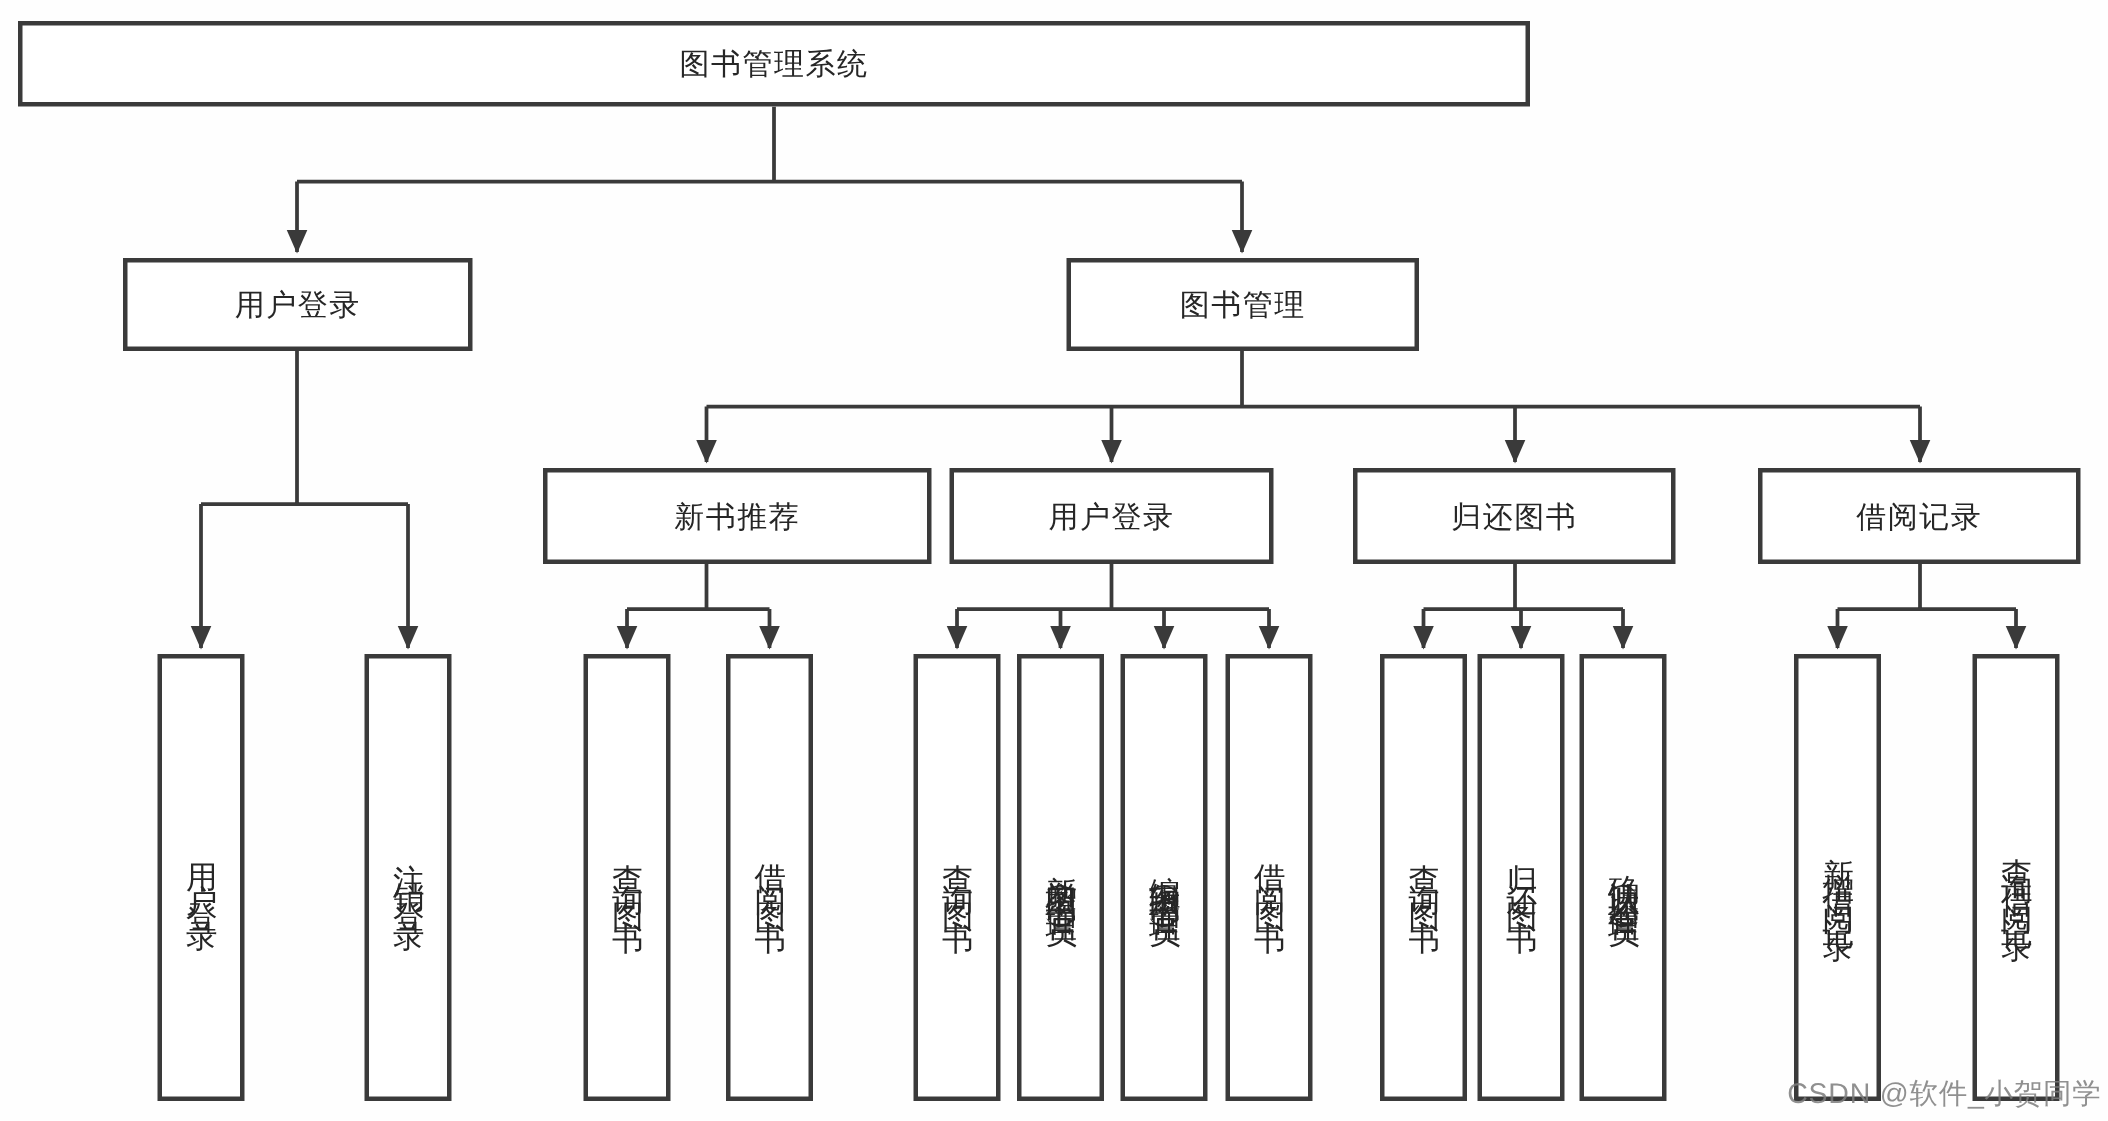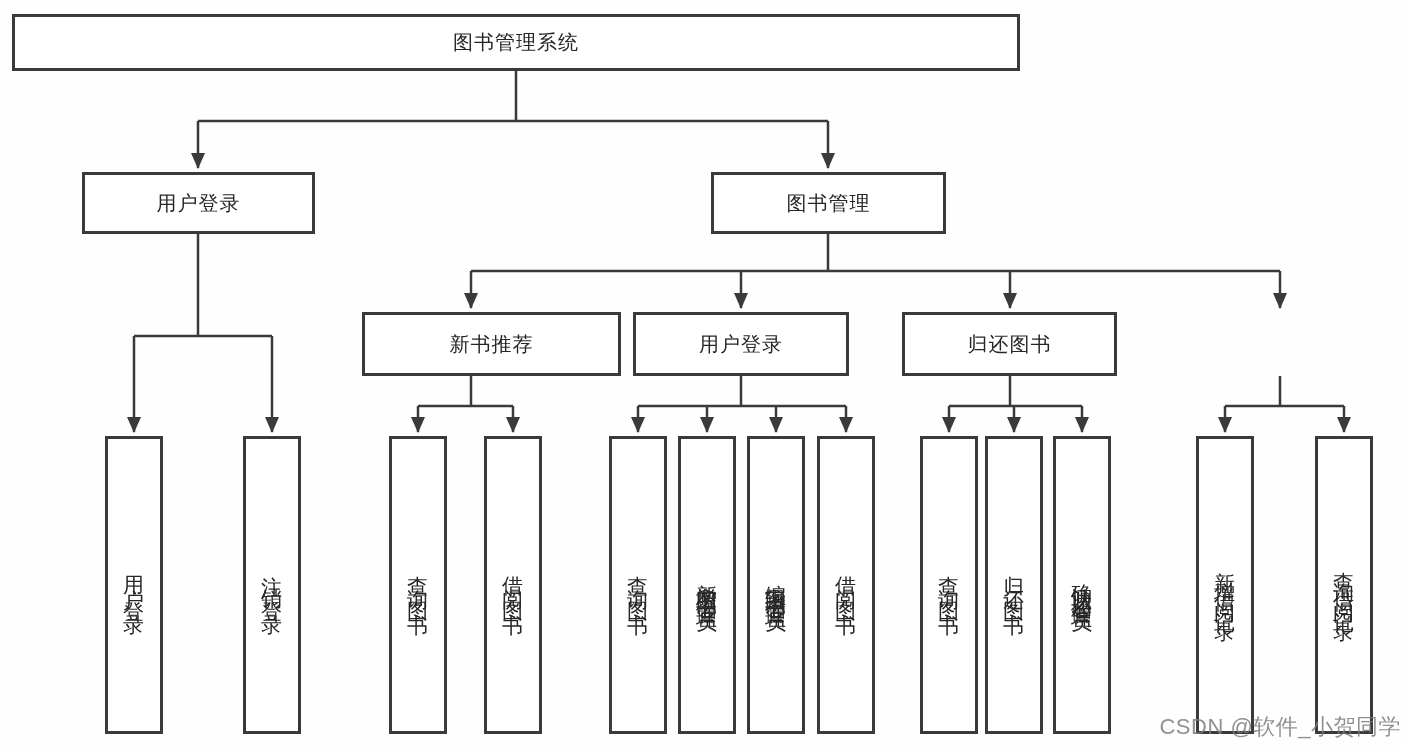--- a/index.html
+++ b/index.html
@@ -13,21 +13,21 @@
     display:flex;align-items:center;justify-content:center;z-index:2;
   }
   .hbox span{font-size:20px;letter-spacing:1px;white-space:nowrap;}
   .leaf{writing-mode:vertical-rl;text-orientation:mixed;}
   .leaf span{font-size:21px;line-height:1;white-space:nowrap;}
   .sp-wide span{letter-spacing:13px;}
   .sp-mid span{letter-spacing:10px;}
   .sp-tight span{letter-spacing:4px;}
   .watermark{
     position:absolute;right:4px;bottom:5px;z-index:5;
-    font-size:22px;color:rgba(125,125,125,0.85);letter-spacing:0.5px;white-space:nowrap;
+    font-size:19px;color:rgba(125,125,125,0.85);letter-spacing:0.5px;white-space:nowrap;
   }
 </style>
 </head>
 <body>
 
 <div class="stage">
 
   <svg class="wires" width="1405" height="747" viewBox="0 0 1405 747">
     <defs>
       <marker id="ah" markerUnits="userSpaceOnUse" markerWidth="18" markerHeight="16" refX="15" refY="7" orient="auto">
@@ -84,20 +84,23 @@
 
   <div class="box hbox" style="left:362px;top:312px;width:259px;height:64px">
     <span>新书推荐</span>
   </div>
   <div class="box hbox" style="left:633px;top:312px;width:216px;height:64px">
     <span>用户登录</span>
   </div>
   <div class="box hbox" style="left:902px;top:312px;width:215px;height:64px">
     <span>归还图书</span>
   </div>
+  <div class="box hbox" style="left:1172px;top:312px;width:215px;height:64px">
+    <span>借阅记录</span>
+  </div>
 
   <div class="box leaf sp-wide" style="left:105px;top:436px;width:58px;height:298px">
     <span>用户登录</span>
   </div>
   <div class="box leaf sp-wide" style="left:243px;top:436px;width:58px;height:298px">
     <span>注销登录</span>
   </div>
 
   <div class="box leaf sp-wide" style="left:389px;top:436px;width:58px;height:298px">
     <span>查询图书</span>

